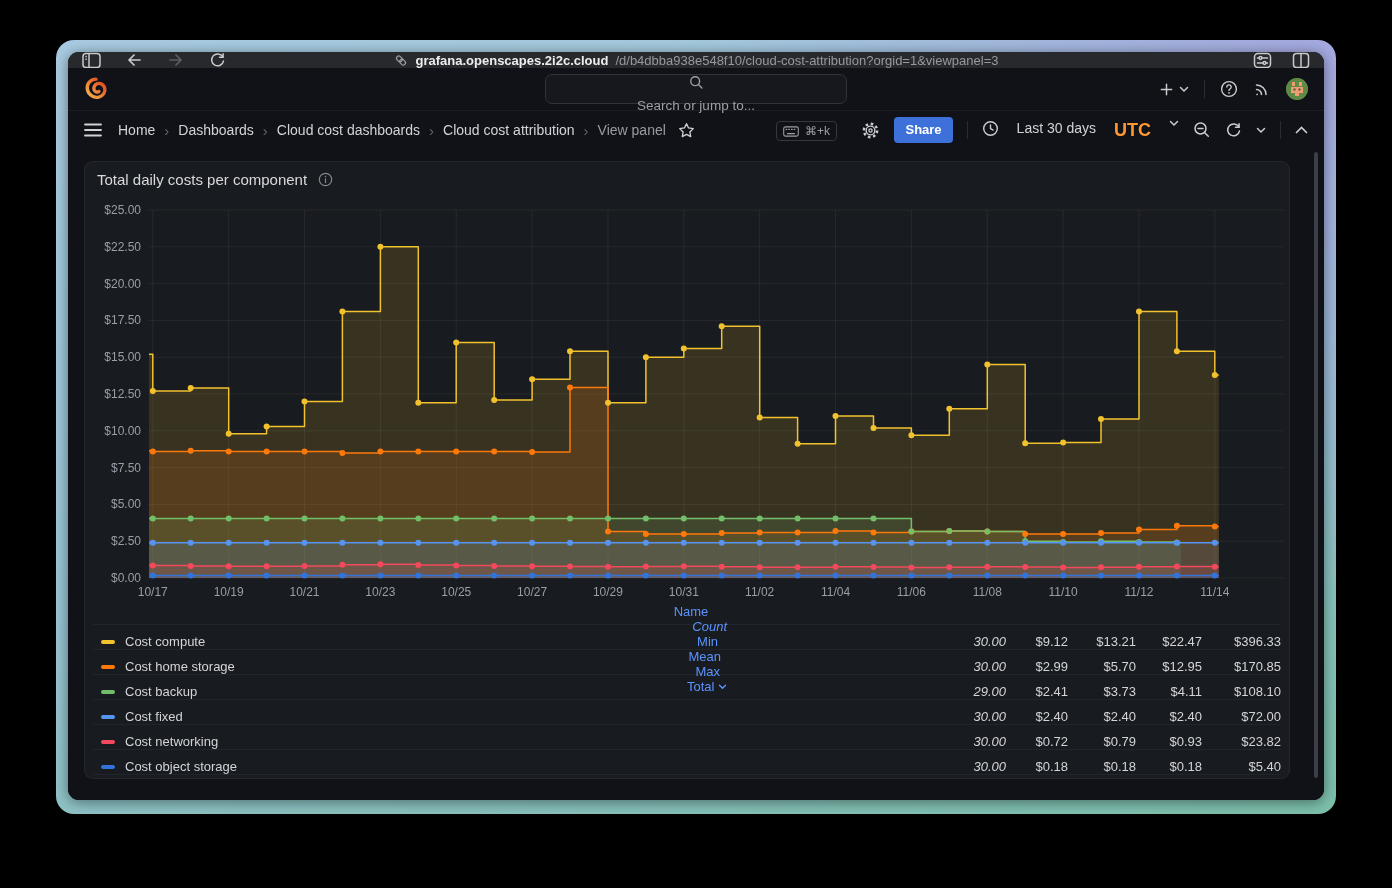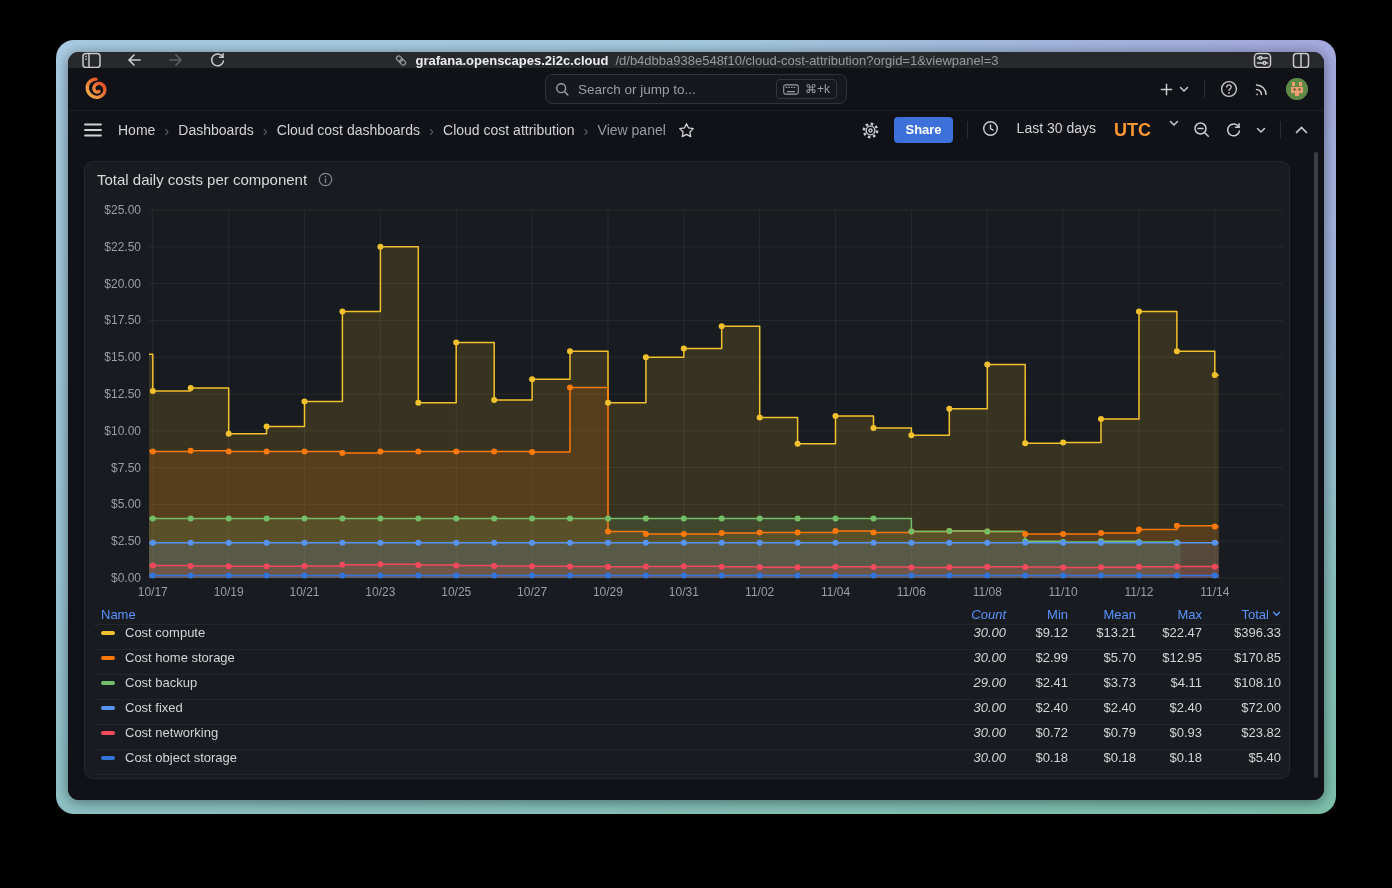--- a/index.html
+++ b/index.html
@@ -14,21 +14,21 @@
   .toolbar{height:16px;background:#28292d;display:flex;align-items:center;padding:0 14px;flex:none;position:relative;}
   .tb-left{display:flex;gap:24px;align-items:center;}
   .icon{display:inline-flex;align-items:center;justify-content:center;}
   .icon svg{display:block;}
   .tb-url{position:absolute;left:50%;top:0;height:100%;transform:translateX(-50%);display:flex;align-items:center;gap:7px;font-size:13px;white-space:nowrap;}
   .url-host{color:#eceded;font-weight:700;}
   .url-path{color:#97999e;}
   .tb-right{margin-left:auto;display:flex;gap:20px;align-items:center;}
   
   .gf-header{height:42px;background:#111217;border-bottom:1px solid rgba(204,204,220,.07);display:flex;align-items:center;padding:0 16px;position:relative;flex:none;}
-  .search{position:absolute;left:50%;top:50%;transform:translate(-50%,-50%);width:302px;height:30px;background:#16181d;border:1px solid #2f333a;border-radius:7px;display:flex;align-items:center;padding:0 9px;gap:8px;color:#9b9ea5;font-size:13.5px;box-sizing:border-box;}
+  .search{position:absolute;left:50%;top:50%;transform:translate(-50%,-50%);width:302px;height:30px;background:#16181d;border:1px solid #2f333a;border-radius:7px;display:flex;align-items:center;padding:0 9px;gap:8px;color:#9b9ea5;font-size:13.5px;box-sizing:border-box;flex-direction:column;}
   .kbd{margin-left:auto;display:flex;align-items:center;gap:6px;border:1px solid #33373e;border-radius:4px;padding:2px 6px;font-size:12px;color:#9b9ea5;}
   .gfh-right{margin-left:auto;display:flex;gap:15px;align-items:center;}
   .vdiv{width:1px;height:18px;background:rgba(204,204,220,.15);}
   .avatar{width:22px;height:22px;border-radius:50%;overflow:hidden;background:#5f8a45;}
   
   .gf-subnav{height:38px;display:flex;align-items:center;padding:0 16px;flex:none;background:#111217;}
   .crumbs{display:flex;align-items:center;gap:9px;font-size:14px;color:#d2d3d7;margin-left:16px;}
   .crumb{cursor:default;}
   .crumb-sep{color:#63666c;font-size:15px;}
   .crumb-muted{color:#989ba1;}
@@ -37,22 +37,22 @@
   .tp{display:flex;align-items:flex-start;gap:18px;font-size:14px;color:#d2d3d7;font-weight:500;}
   .utc{color:#ff9830;font-size:18px;font-weight:700;}
   
   .gf-content{flex:1;position:relative;background:#111217;padding:12px 16px 0 16px;}
   .panel{width:1206px;height:618px;background:#181b1f;border:1px solid rgba(204,204,220,.07);border-radius:9px;padding:4px 8px;box-sizing:border-box;}
   .panel-hd{height:26px;display:flex;align-items:center;gap:11px;padding-left:4px;}
   .panel-title{font-size:15px;font-weight:500;color:#d8d9da;}
   #chart{display:block;}
   
   .lt{margin-top:2px;font-size:13px;color:#d3d4d8;}
-  .lt-head{display:flex;height:20px;align-items:center;color:#5b93ff;font-weight:500;}
-  .lt-row{display:flex;height:24px;align-items:flex-start;border-top:1px solid rgba(204,204,220,.06);}
+  .lt-head{display:flex;height:20px;align-items:center;color:#5b93ff;font-weight:500;flex-direction:column;}
+  .lt-row{display:flex;height:24px;align-items:flex-end;border-top:1px solid rgba(204,204,220,.06);}
   .lt-row:last-child{border-bottom:1px solid rgba(204,204,220,.06);}
   .cell-name{flex:1;display:flex;align-items:center;gap:10px;padding-left:8px;min-width:0;}
   .cnum{text-align:right;flex:none;}
   .c-count{width:80px;font-style:italic;}.c-min{width:62px;}.c-mean{width:68px;}.c-max{width:66px;}.c-total{width:79px;display:inline-flex;justify-content:flex-end;align-items:center;gap:3px;}
   .swatch{width:14px;height:4px;border-radius:2px;flex:none;}
   .scroll-thumb{position:absolute;right:6px;top:3px;width:4px;height:626px;background:#3b3e44;border-radius:2px;}
 </style>
 </head>
 <body>
 

